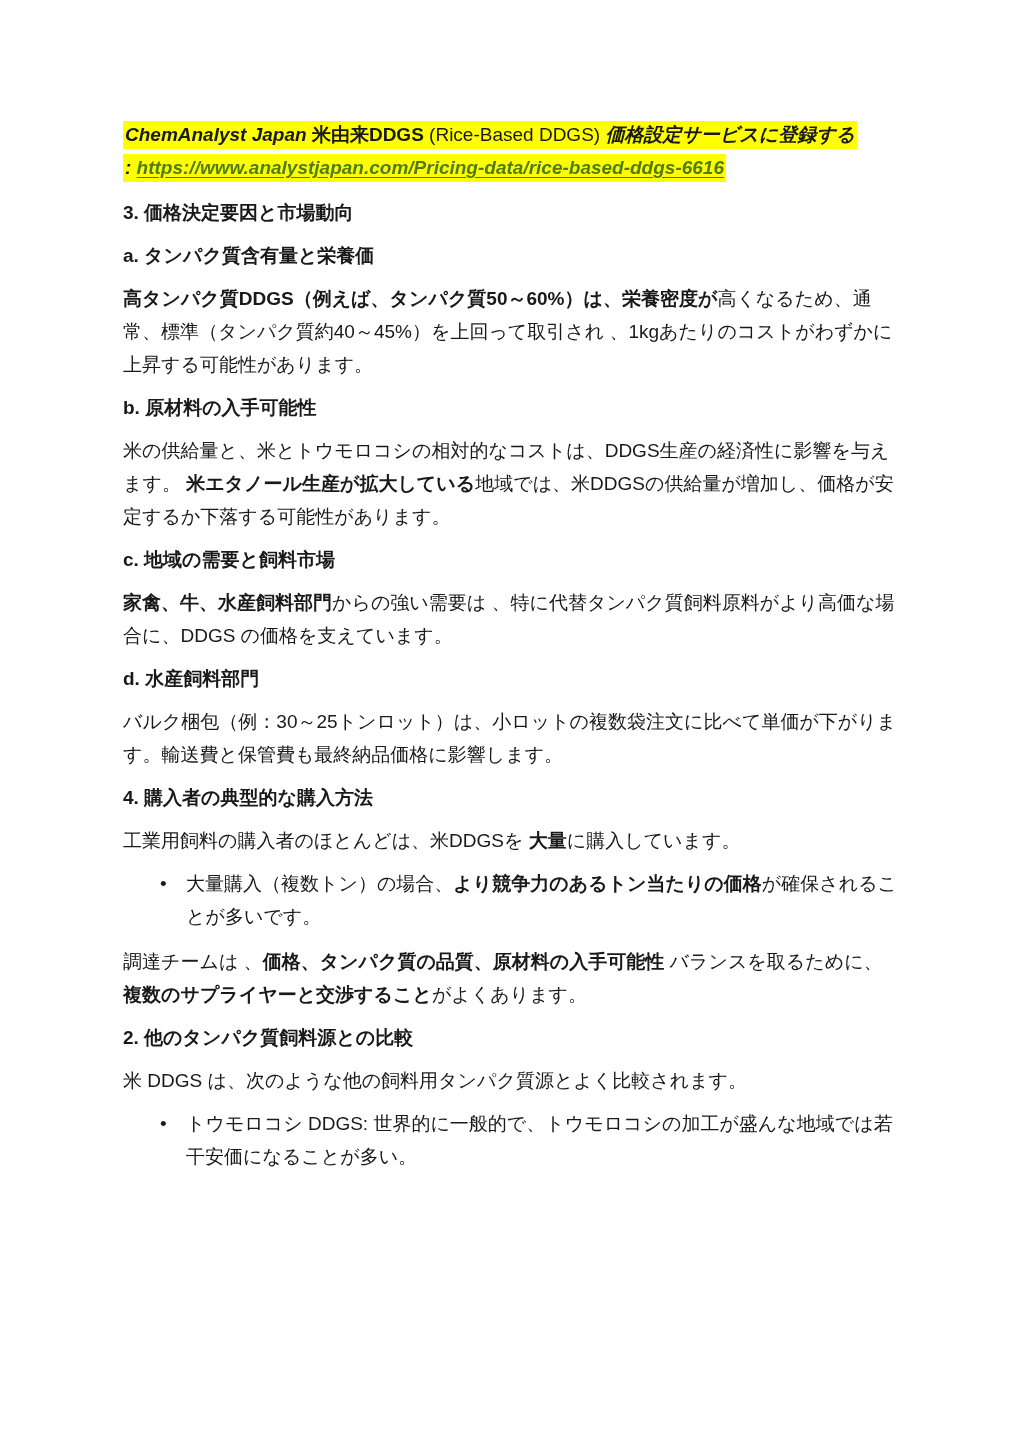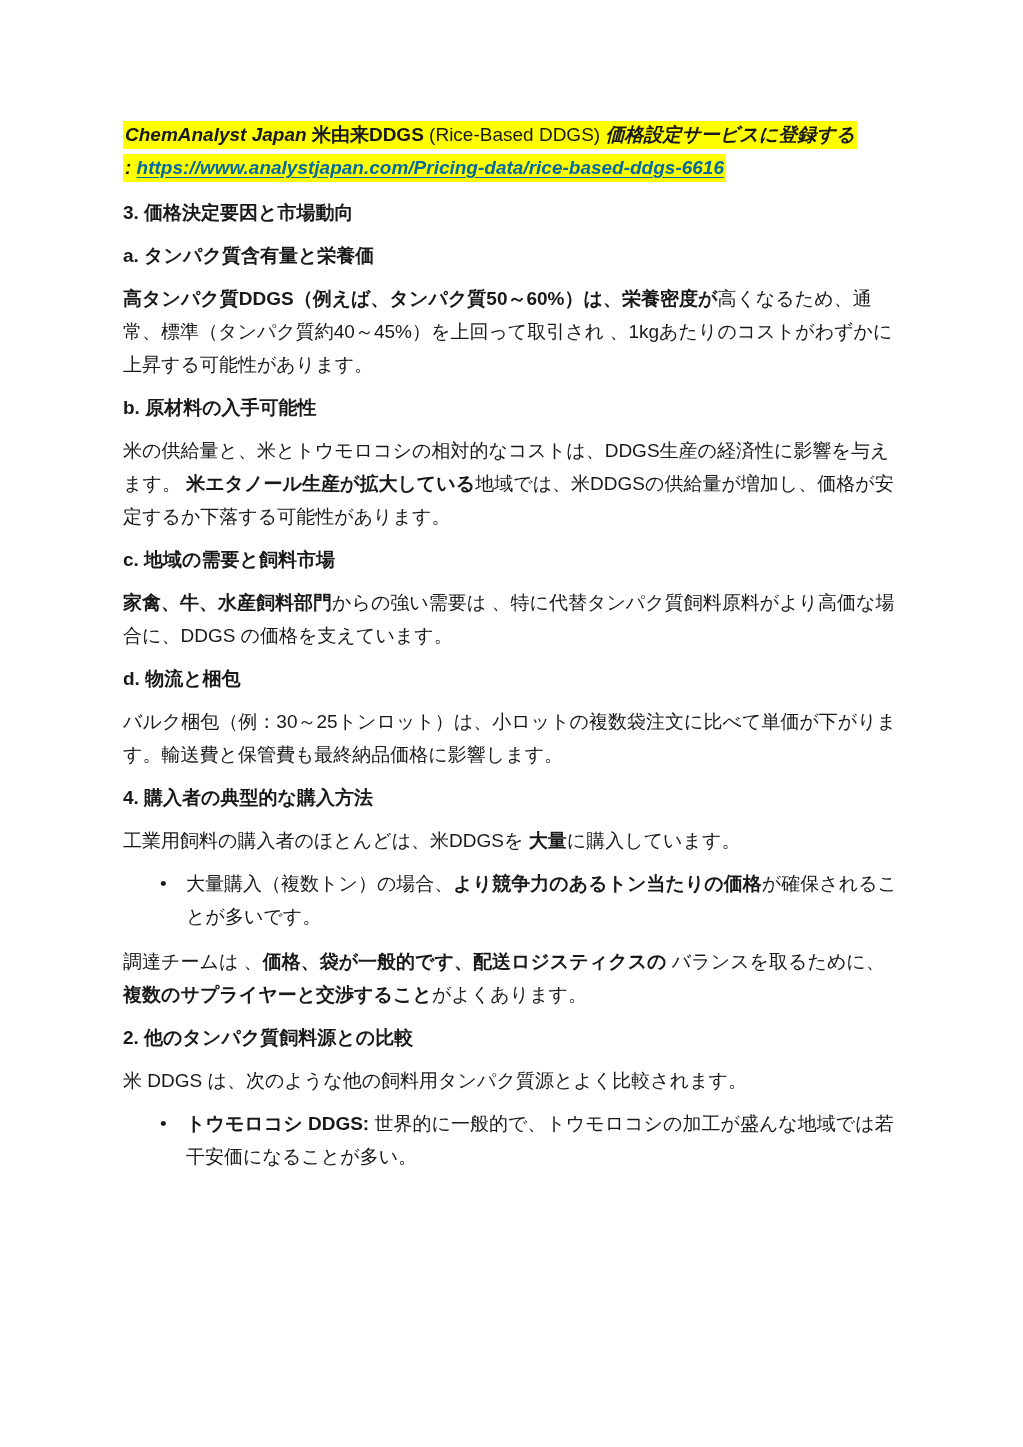--- a/index.html
+++ b/index.html
@@ -24,21 +24,21 @@
   .h { font-weight: 700; }
   .banner { margin-bottom: 12px; }
   .hl {
     background: #ffff00;
     padding: 3px 2px 4px 2px;
     -webkit-box-decoration-break: clone;
     box-decoration-break: clone;
   }
   .banner-line { display: inline; }
   a.link, span.link {
-    color: #0369a1;
+    color: #4d7c0f;
     text-decoration: underline;
     text-underline-offset: 3px;
     cursor: pointer;
   }
   ul.blist {
     list-style: none;
     margin: 0 0 10px 0;
     padding: 0 0 0 37px;
   }
   ul.blist li {
@@ -67,32 +67,32 @@
 
   <p class="h">a. タンパク質含有量と栄養価</p>
   <p class="para"><span style="font-weight: 700;">高タンパク質DDGS（例えば、タンパク質50～60%）は、栄養密度が</span><span>高くなるため、通常、標準（タンパク質約40～45%）を上回って取引され 、1kgあたりのコストがわずかに上昇する可能性があります。</span></p>
 
   <p class="h">b. 原材料の入手可能性</p>
   <p class="para"><span>米の供給量と、米とトウモロコシの相対的なコストは、DDGS生産の経済性に影響を与えます。 </span><span style="font-weight: 700;">米エタノール生産が拡大している</span><span>地域では、米DDGSの供給量が増加し、価格が安定するか下落する可能性があります。</span></p>
 
   <p class="h">c. 地域の需要と飼料市場</p>
   <p class="para"><span style="font-weight: 700;">家禽、牛、水産飼料部門</span><span>からの強い需要は 、特に代替タンパク質飼料原料がより高価な場合に、DDGS の価格を支えています。</span></p>
 
-  <p class="h">d. 物流と梱包</p>
+  <p class="h">d. 水産飼料部門</p>
   <p class="para"><span>バルク梱包（例：30～25トンロット）は、小ロットの複数袋注文に比べて単価が下がります。輸送費と保管費も最終納品価格に影響します。</span></p>
 
   <p class="h">4. 購入者の典型的な購入方法</p>
   <p class="para"><span>工業用飼料の購入者のほとんどは、米DDGSを </span><span style="font-weight: 700;">大量</span><span>に購入しています。</span></p>
 
   <ul class="blist">
     <li><span>大量購入（複数トン）の場合、</span><span style="font-weight: 700;">より競争力のあるトン当たりの価格</span><span>が確保されることが多いです。</span></li>
   </ul>
 
-  <p class="para"><span>調達チームは 、</span><span style="font-weight: 700;">価格、袋が一般的です、配送ロジスティクスの</span><span> バランスを取るために、</span><span style="font-weight: 700;">複数のサプライヤーと交渉すること</span><span>がよくあります。</span></p>
+  <p class="para"><span>調達チームは 、</span><span style="font-weight: 700;">価格、タンパク質の品質、原材料の入手可能性</span><span> バランスを取るために、</span><span style="font-weight: 700;">複数のサプライヤーと交渉すること</span><span>がよくあります。</span></p>
 
   <p class="h">2. 他のタンパク質飼料源との比較</p>
   <p class="para"><span>米 DDGS は、次のような他の飼料用タンパク質源とよく比較されます。</span></p>
 
   <ul class="blist">
-    <li><span style="font-weight: 700;">トウモロコシ DDGS: </span><span>世界的に一般的で、トウモロコシの加工が盛んな地域では若干安価になることが多い。</span></li>
+    <li><span style="font-weight: 400;">トウモロコシ DDGS: </span><span>世界的に一般的で、トウモロコシの加工が盛んな地域では若干安価になることが多い。</span></li>
   </ul>
 
 </div>
 
 </body></html>

